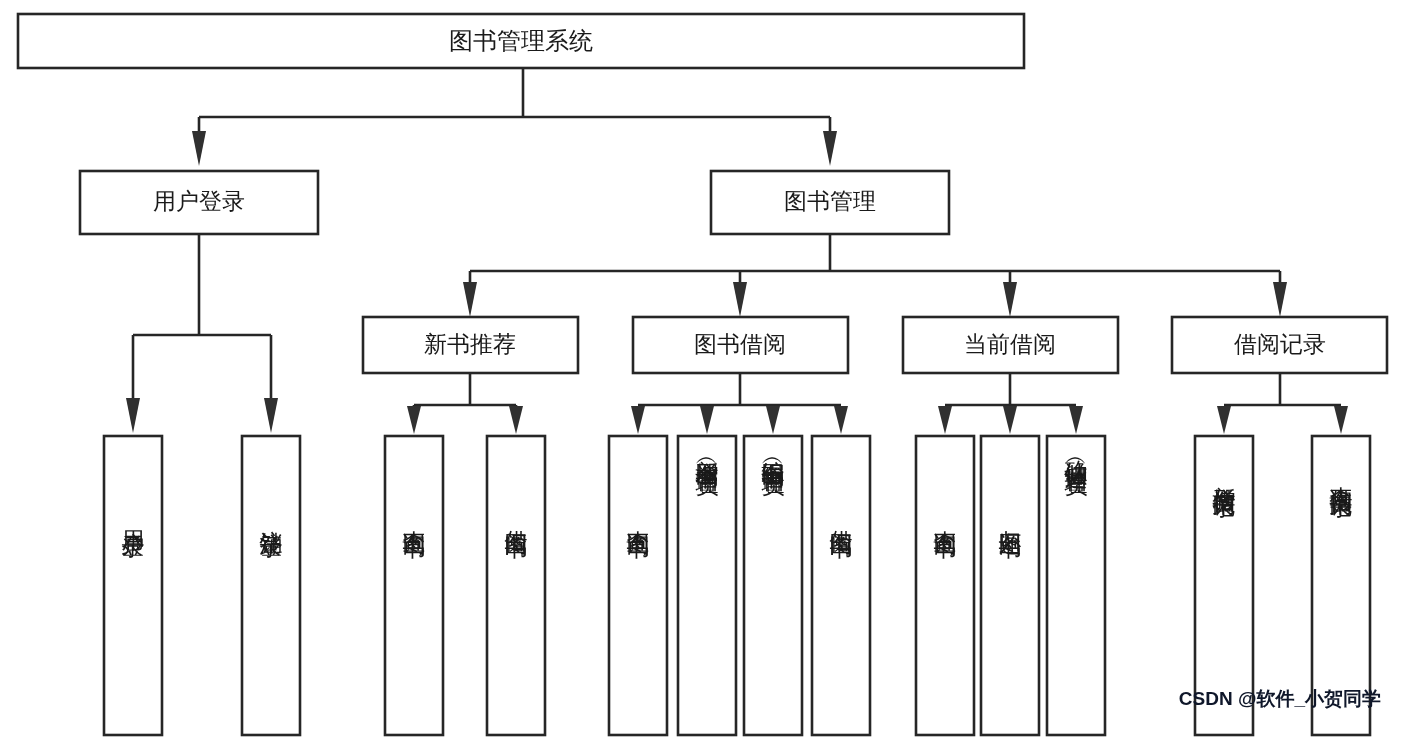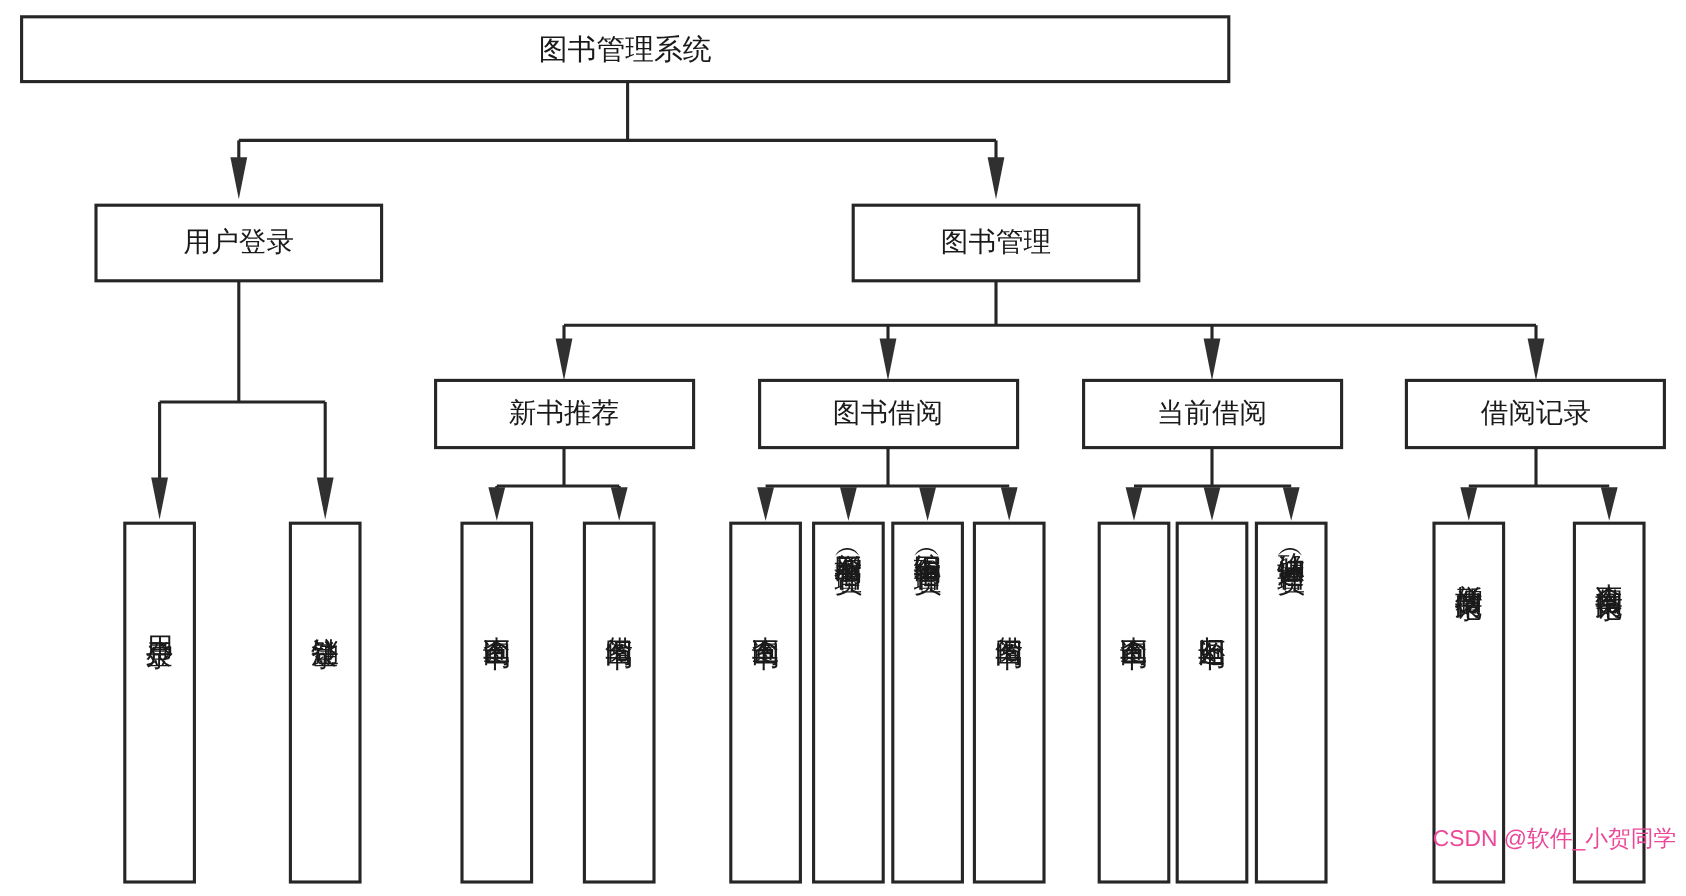--- a/index.html
+++ b/index.html
@@ -68,27 +68,28 @@
     text-orientation: upright;
     font-family: "Liberation Sans", "DejaVu Sans", sans-serif;
     font-size: 23px;
     line-height: 1.08;
     color: #1a1a1a;
     letter-spacing: 2px;
     white-space: nowrap;
   }
   .watermark {
     position: absolute;
-    right: 8px;
+    right: 24px;
     bottom: 6px;
     font-family: "Liberation Sans", "DejaVu Sans", sans-serif;
     font-size: 19px;
-    color: #ec4899;
+    color: #0f172a;
     white-space: nowrap;
     user-select: none;
+    font-weight: bold;
   }
 </style>
 </head>
 <body>
 
 <div id="diagram-root">
 
   <svg class="flow" viewBox="0 0 1405 747" xmlns="http://www.w3.org/2000/svg">
 
     <g>

